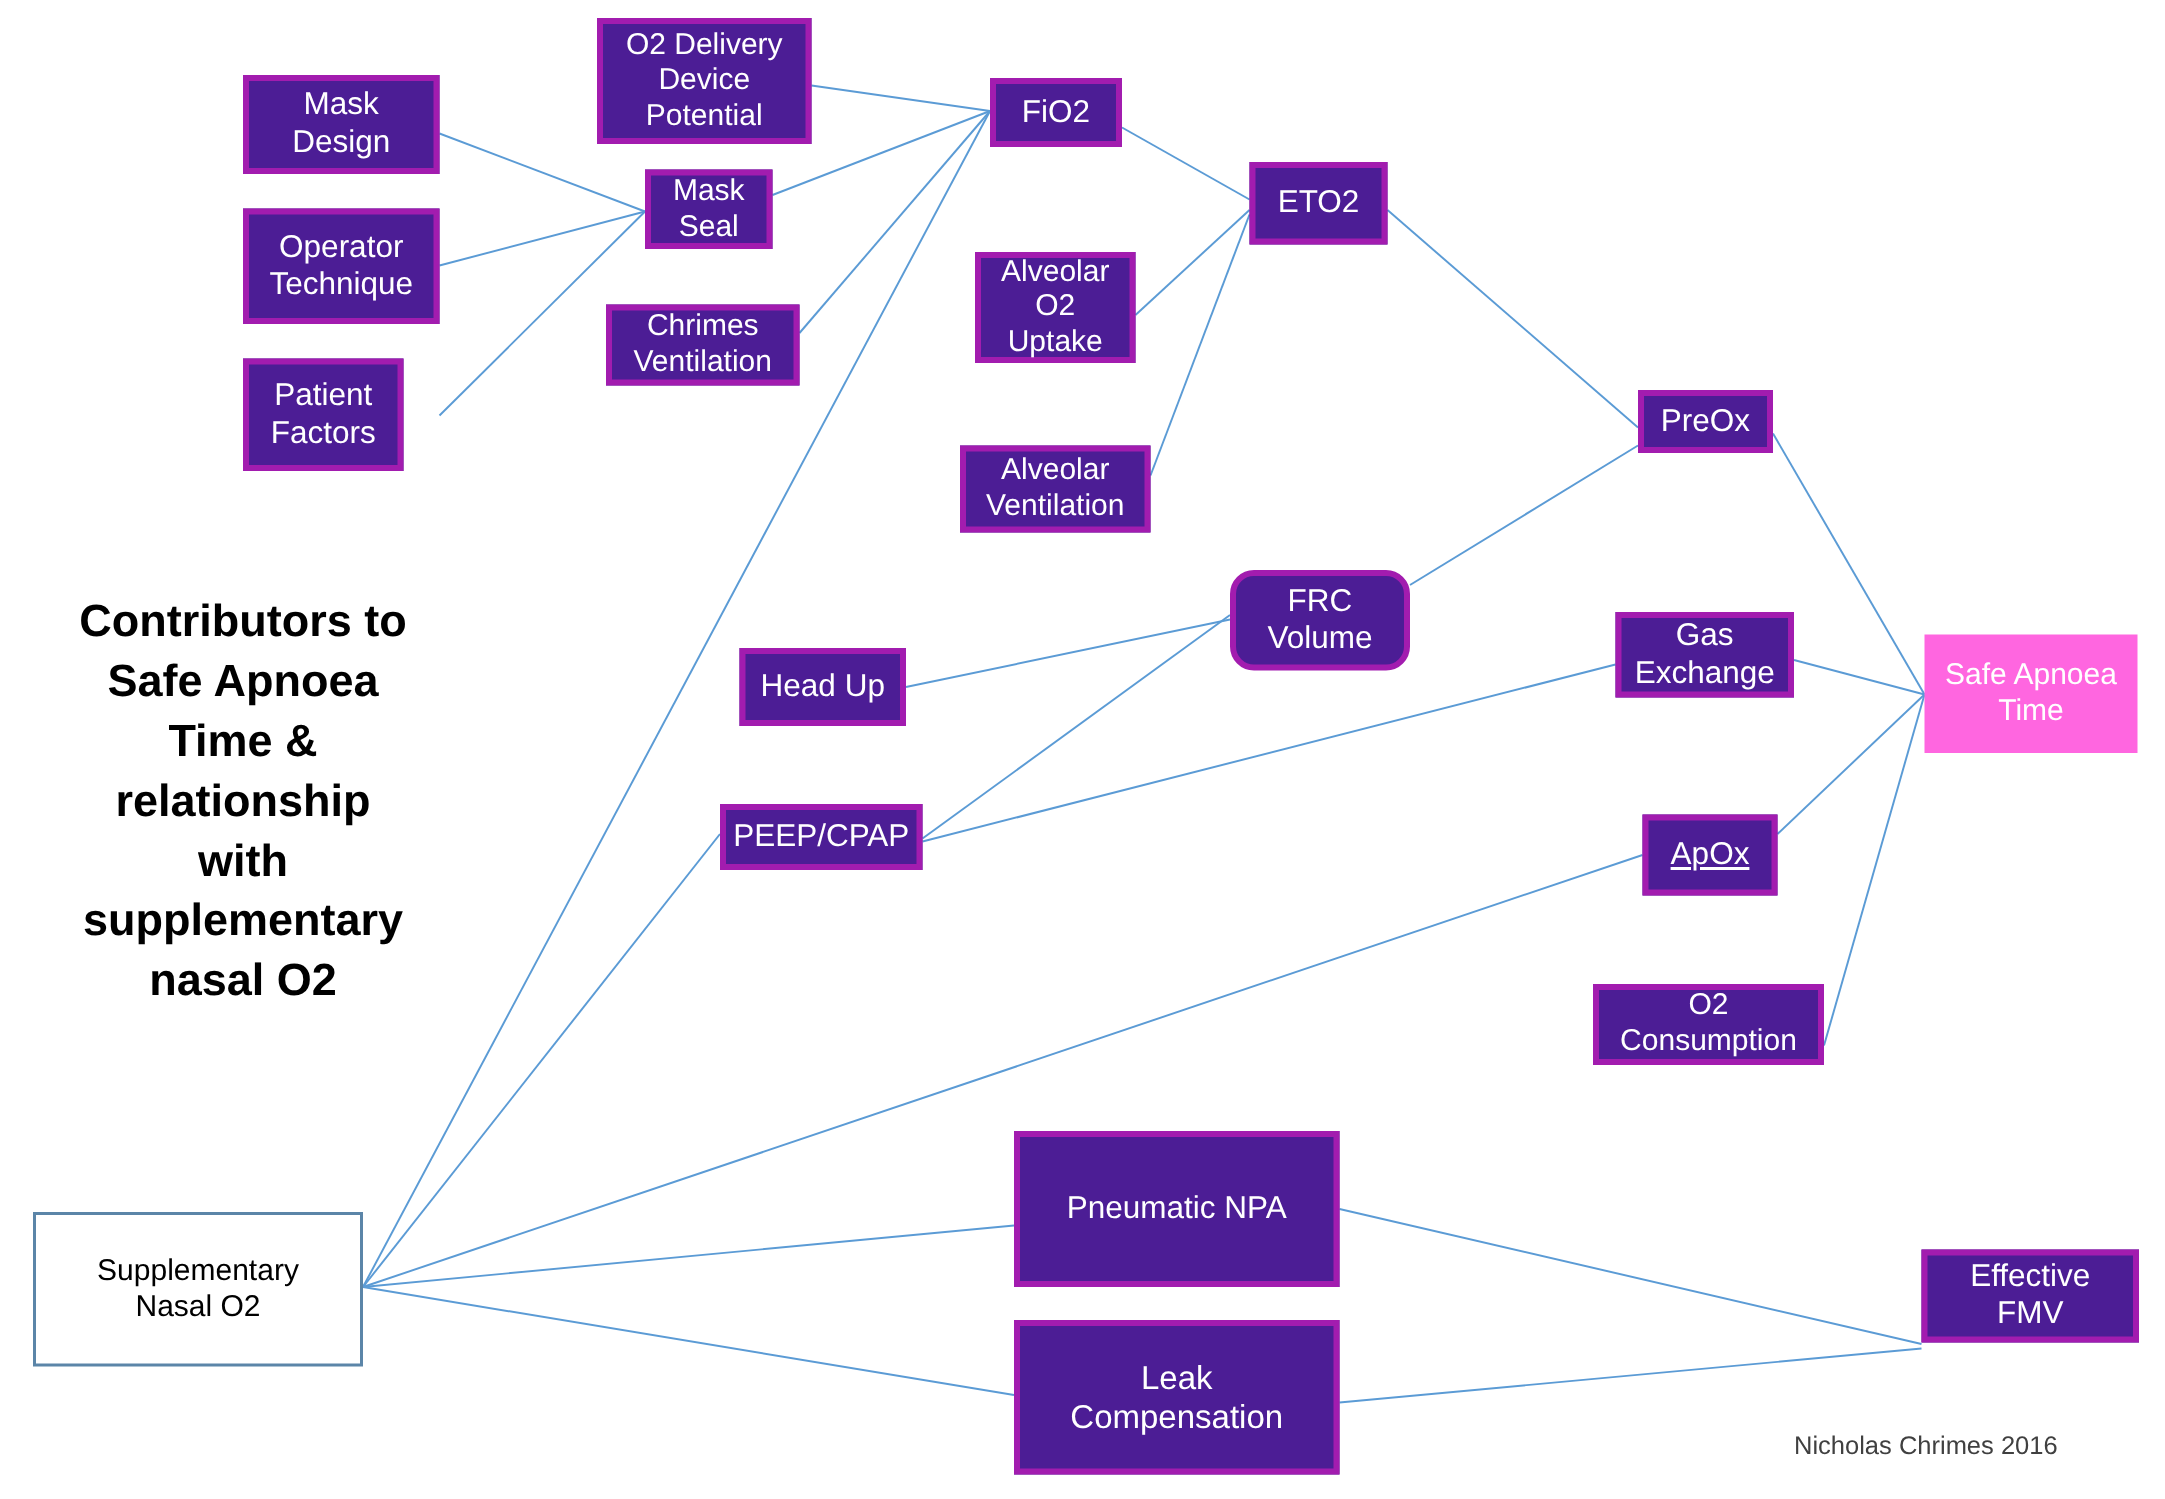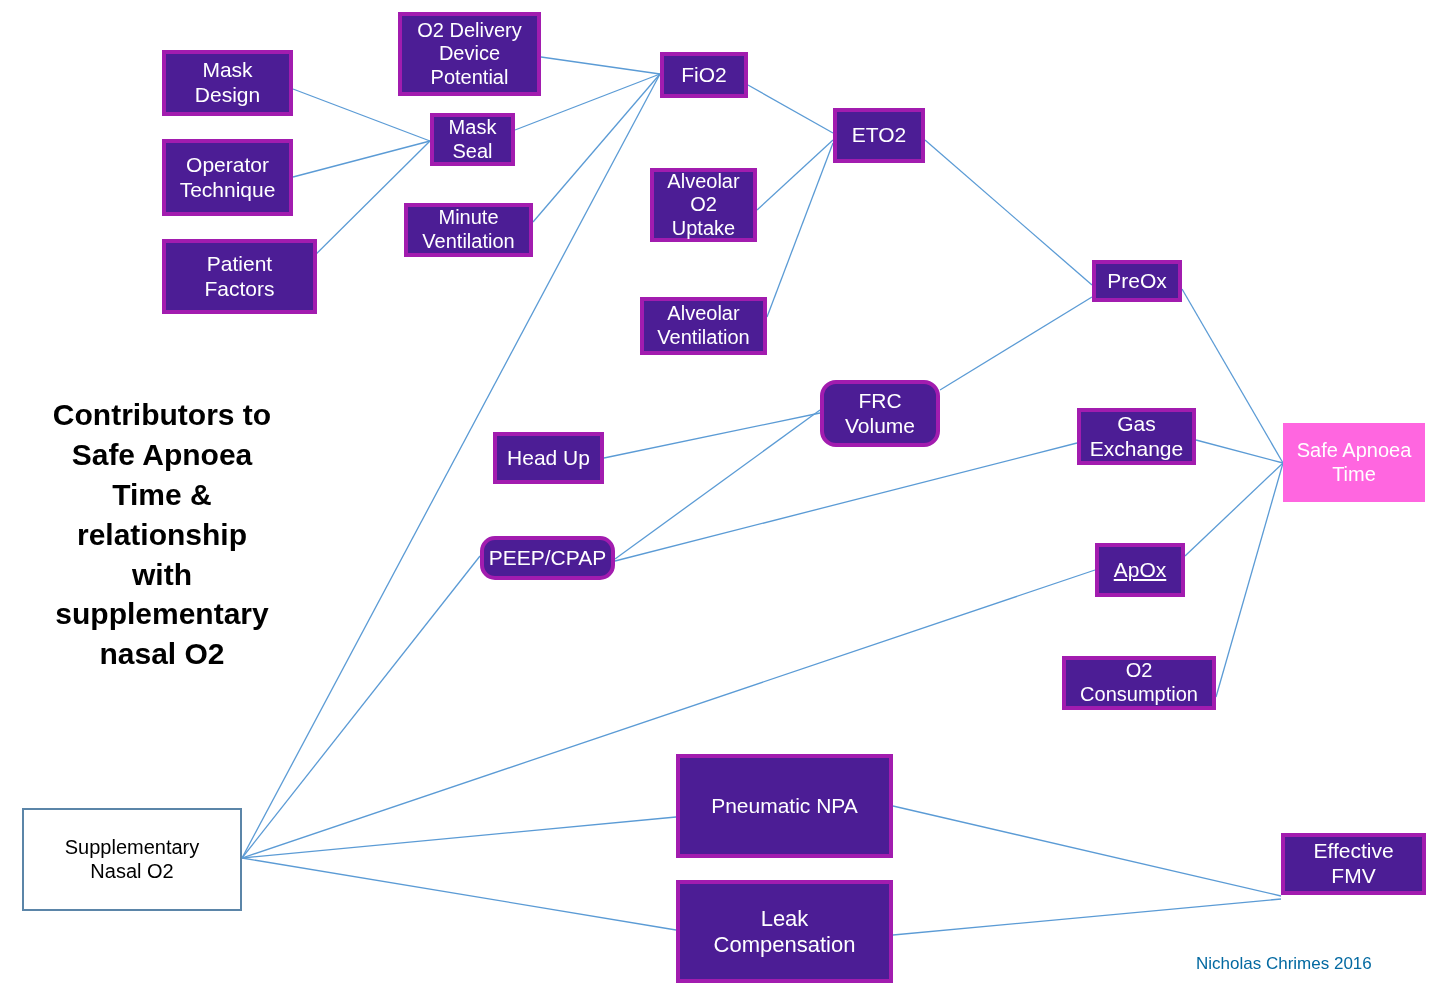--- a/index.html
+++ b/index.html
@@ -60,21 +60,21 @@
     line-height: 1.33;
     color: #000000;
     white-space: pre-line;
     z-index: 6;
   }
   #credit {
     position: absolute;
     left: 1196px;
     top: 954px;
     font-size: 17px;
-    color: #0369a1;
+    color: #404040;
     z-index: 6;
   }
 </style>
 </head>
 <body>
 
 <div id="canvas">
 
   <svg id="edges" viewBox="0 0 1443 999" xmlns="http://www.w3.org/2000/svg">
       <line x1="293" y1="89" x2="430" y2="141" stroke="#5B9BD5" stroke-width="1.3"></line>
@@ -102,40 +102,40 @@
       <line x1="242" y1="858" x2="676" y2="930" stroke="#5B9BD5" stroke-width="1.3"></line>
       <line x1="893" y1="806" x2="1281" y2="896" stroke="#5B9BD5" stroke-width="1.3"></line>
       <line x1="893" y1="935" x2="1281" y2="899" stroke="#5B9BD5" stroke-width="1.3"></line>
     </svg>
 
   <div id="nodes-layer">
       <div class="node blue" style="left: 162px; top: 50px; width: 131px; height: 66px; font-size: 21px;">Mask
 Design</div>
       <div class="node blue" style="left: 162px; top: 139px; width: 131px; height: 77px; font-size: 21px; text-align: center;">Operator
 Technique</div>
-      <div class="node blue" style="left: 162px; top: 239px; width: 155px; height: 75px; font-size: 21px;">Patient
+      <div class="node blue" style="left: 162px; top: 239px; width: 107px; height: 75px; font-size: 21px;">Patient
 Factors</div>
       <div class="node blue" style="left: 398px; top: 12px; width: 143px; height: 84px; font-size: 20px;">O2 Delivery
 Device
 Potential</div>
       <div class="node blue" style="left: 430px; top: 113px; width: 85px; height: 53px; font-size: 20px;">Mask
 Seal</div>
-      <div class="node blue" style="left: 404px; top: 203px; width: 129px; height: 54px; font-size: 20px;">Minute
+      <div class="node blue" style="left: 404px; top: 203px; width: 129px; height: 54px; font-size: 20px;">Chrimes
 Ventilation</div>
       <div class="node blue" style="left: 660px; top: 52px; width: 88px; height: 46px; font-size: 21px;">FiO2</div>
       <div class="node blue" style="left: 833px; top: 108px; width: 92px; height: 55px; font-size: 21px;">ETO2</div>
       <div class="node blue" style="left: 650px; top: 168px; width: 107px; height: 74px; font-size: 20px;">Alveolar
 O2
 Uptake</div>
       <div class="node blue" style="left: 640px; top: 297px; width: 127px; height: 58px; font-size: 20px;">Alveolar
 Ventilation</div>
       <div class="node blue" style="left: 820px; top: 380px; width: 120px; height: 67px; font-size: 21px; border-radius: 16px;">FRC
 Volume</div>
       <div class="node blue" style="left: 493px; top: 432px; width: 111px; height: 52px; font-size: 21px;">Head Up</div>
-      <div class="node blue" style="left: 480px; top: 536px; width: 135px; height: 44px; font-size: 21px; border-radius: 15px;">PEEP/CPAP</div>
+      <div class="node blue" style="left: 480px; top: 536px; width: 135px; height: 44px; font-size: 21px;">PEEP/CPAP</div>
       <div class="node blue" style="left: 1092px; top: 260px; width: 90px; height: 42px; font-size: 21px;">PreOx</div>
       <div class="node blue" style="left: 1077px; top: 408px; width: 119px; height: 57px; font-size: 21px;">Gas
 Exchange</div>
       <div class="node blue" style="left: 1095px; top: 543px; width: 90px; height: 54px; font-size: 21px; text-decoration: underline;">ApOx</div>
       <div class="node blue" style="left: 1062px; top: 656px; width: 154px; height: 54px; font-size: 20px;">O2
 Consumption</div>
       <div class="node pink" style="left: 1283px; top: 423px; width: 142px; height: 79px; font-size: 20px;">Safe Apnoea
 Time</div>
       <div class="node white" style="left: 22px; top: 808px; width: 220px; height: 103px; font-size: 20px;">Supplementary
 Nasal O2</div>

